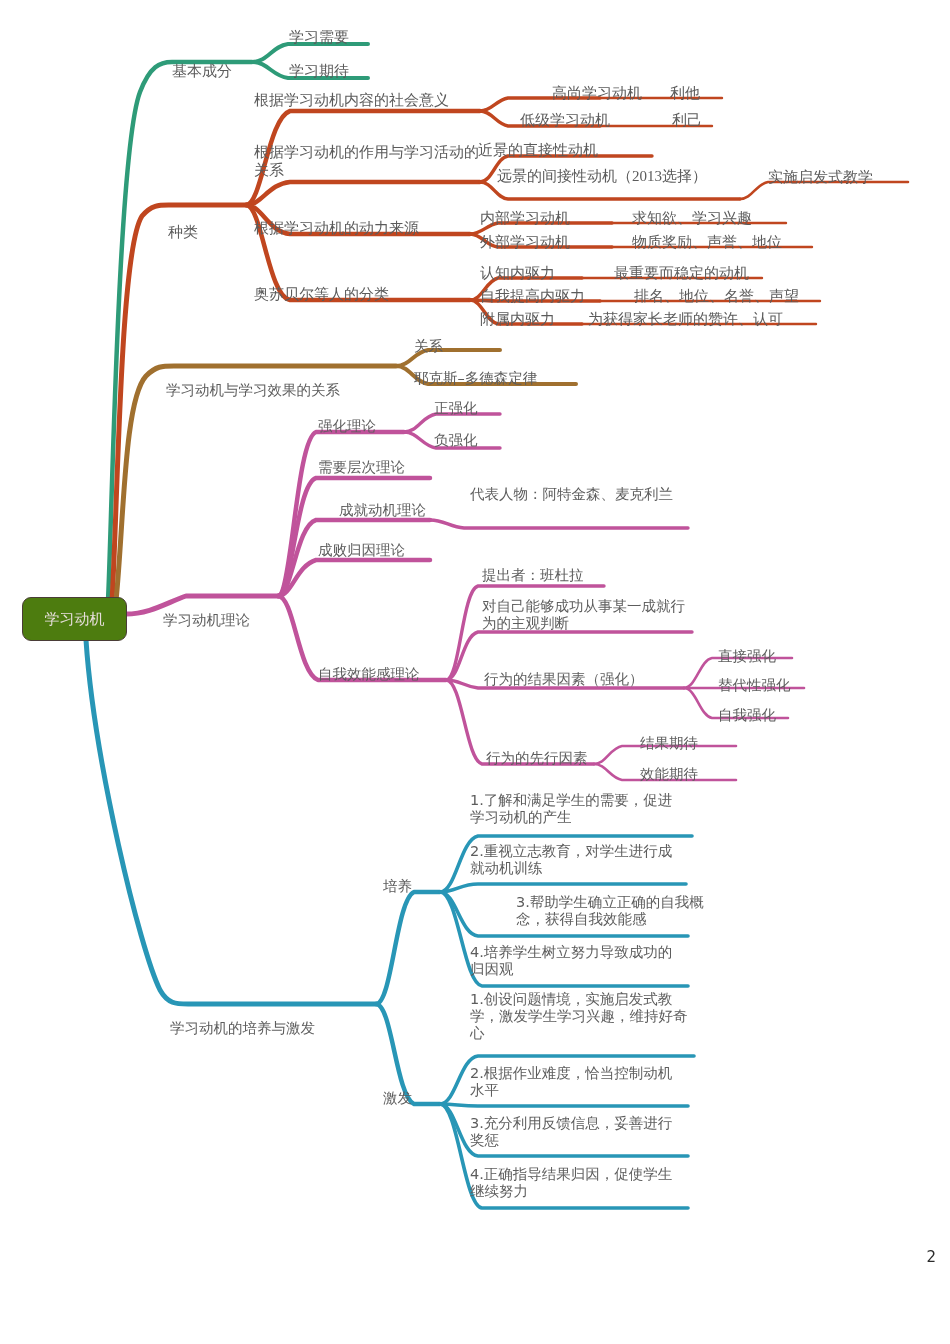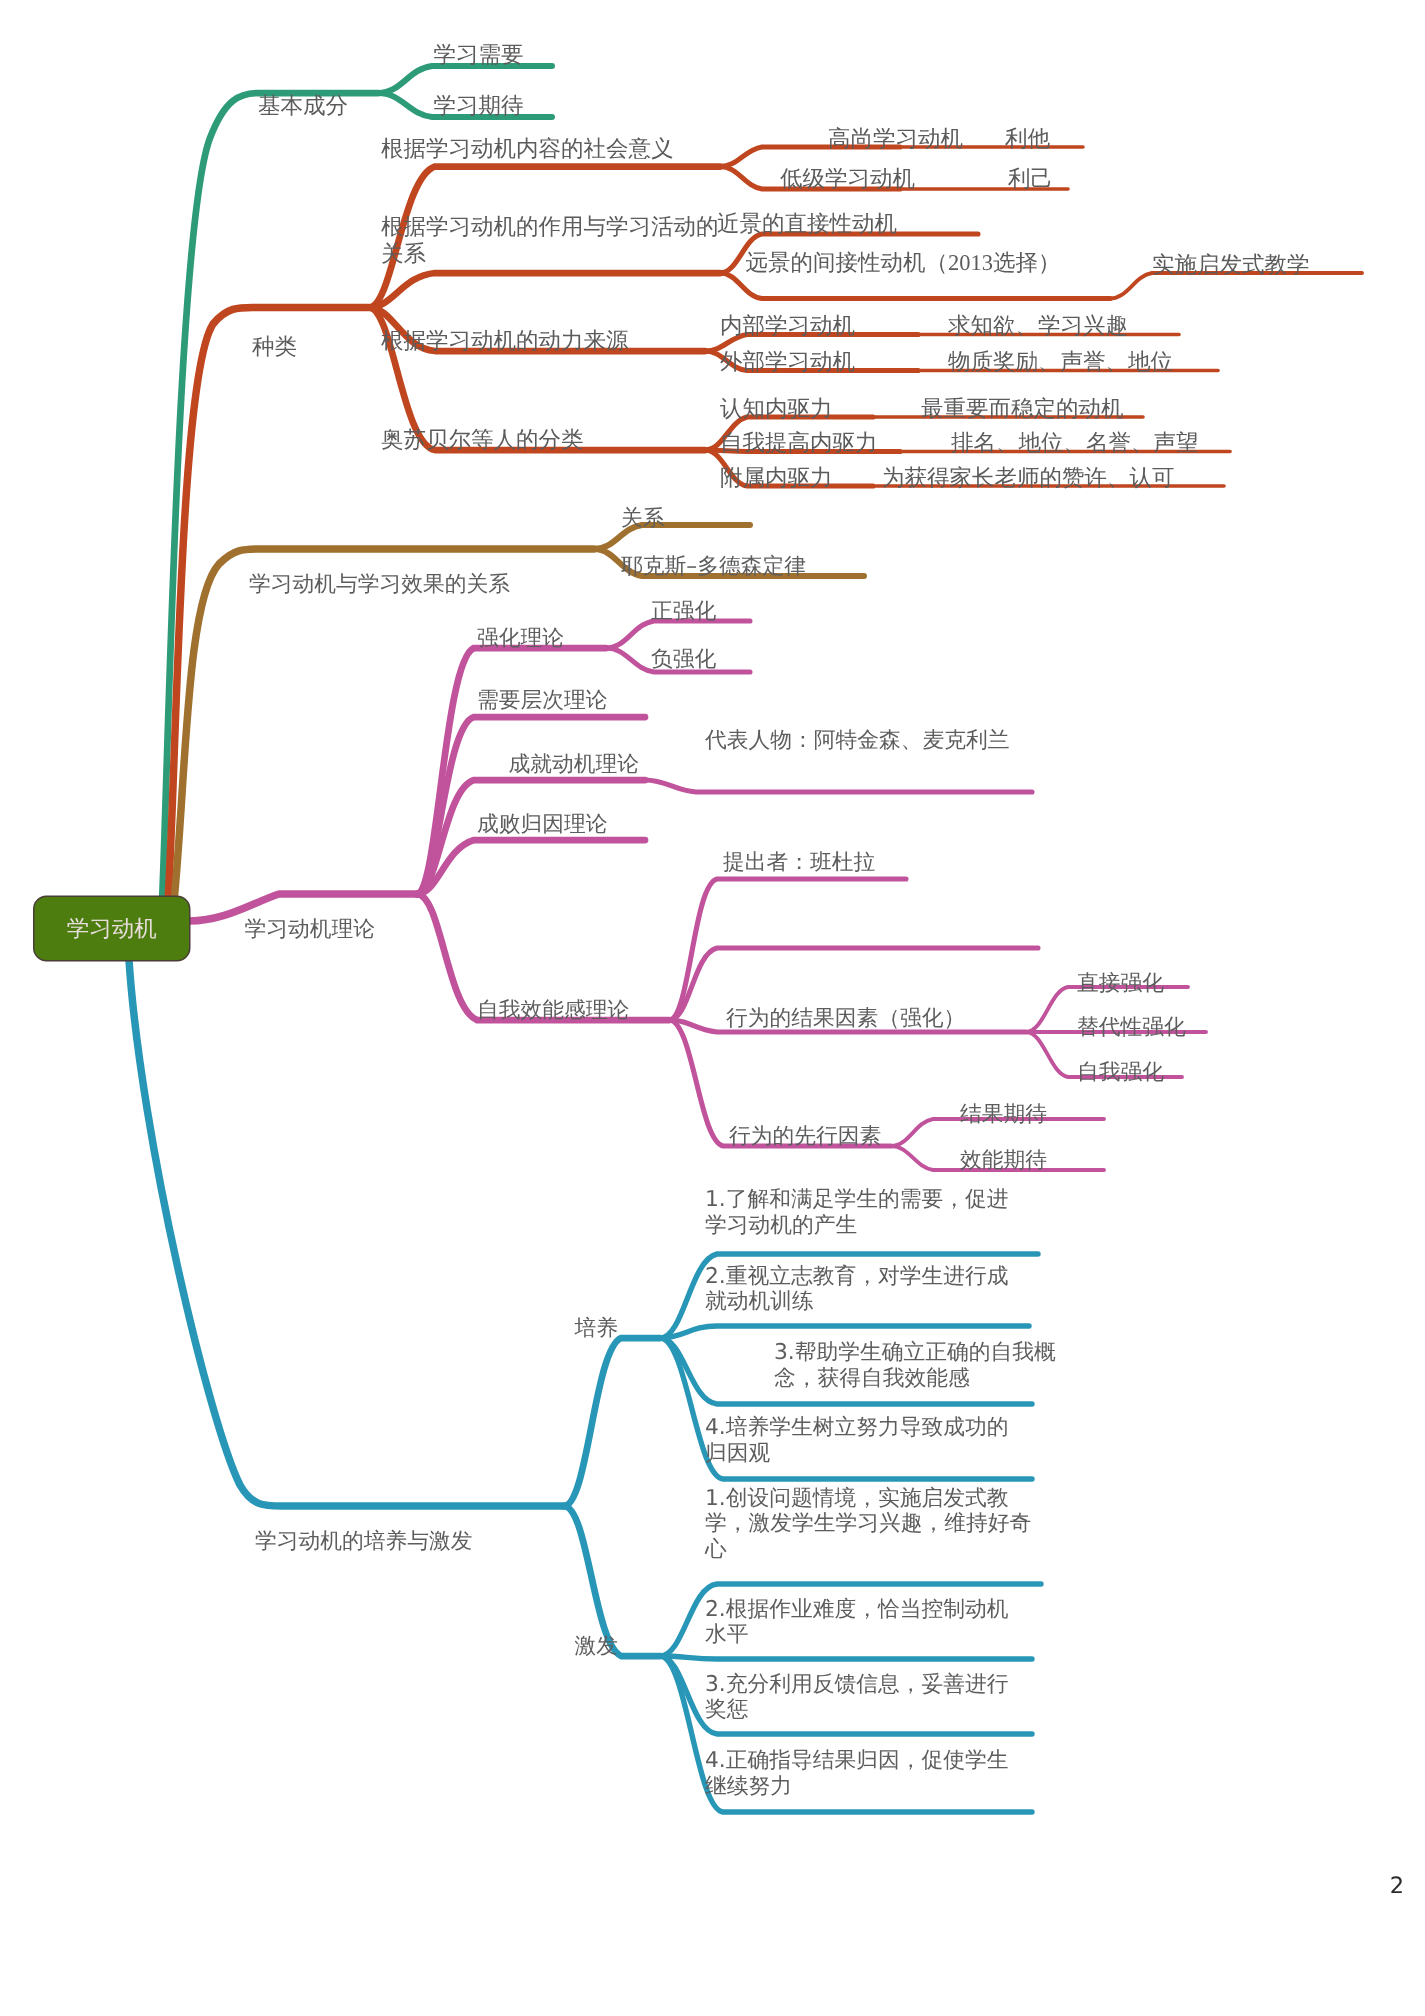--- a/index.html
+++ b/index.html
@@ -150,20 +150,21 @@
   <div class="node lvl3 sans" style="left:434px;top:400px;"><span>正强化</span></div>
   <div class="node lvl3 sans" style="left:434px;top:432px;"><span>负强化</span></div>
 
   <div class="node lvl2 sans" style="left:318px;top:459px;"><span>需要层次理论</span></div>
   <div class="node lvl2 sans" style="left:318px;top:502px;margin-left:21px;"><span>成就动机理论</span></div>
   <div class="node lvl3 sans" style="left:470px;top:486px;width:222px;"><span>代表人物：阿特金森、麦克利兰</span></div>
   <div class="node lvl2 sans" style="left:318px;top:542px;"><span>成败归因理论</span></div>
 
   <div class="node lvl2 sans" style="left:318px;top:666px;"><span>自我效能感理论</span></div>
   <div class="node lvl3 sans" style="left:482px;top:567px;"><span>提出者：班杜拉</span></div>
+  <div class="node lvl3 sans" style="left:482px;top:598px;width:214px;"><span>对自己能够成功从事某一成就行为的主观判断</span></div>
   <div class="node lvl3 sans" style="left:484px;top:671px;"><span>行为的结果因素（强化）</span></div>
   <div class="node lvl4 sans" style="left:718px;top:648px;"><span>直接强化</span></div>
   <div class="node lvl4 sans" style="left:718px;top:677px;"><span>替代性强化</span></div>
   <div class="node lvl4 sans" style="left:718px;top:707px;"><span>自我强化</span></div>
   <div class="node lvl3 sans" style="left:486px;top:750px;"><span>行为的先行因素</span></div>
   <div class="node lvl4 sans" style="left:640px;top:735px;"><span>结果期待</span></div>
   <div class="node lvl4 sans" style="left:640px;top:766px;"><span>效能期待</span></div>
 
   <div class="node lvl1 sans" style="left:170px;top:990px;"><span>学习动机的培养与激发</span></div>
 

